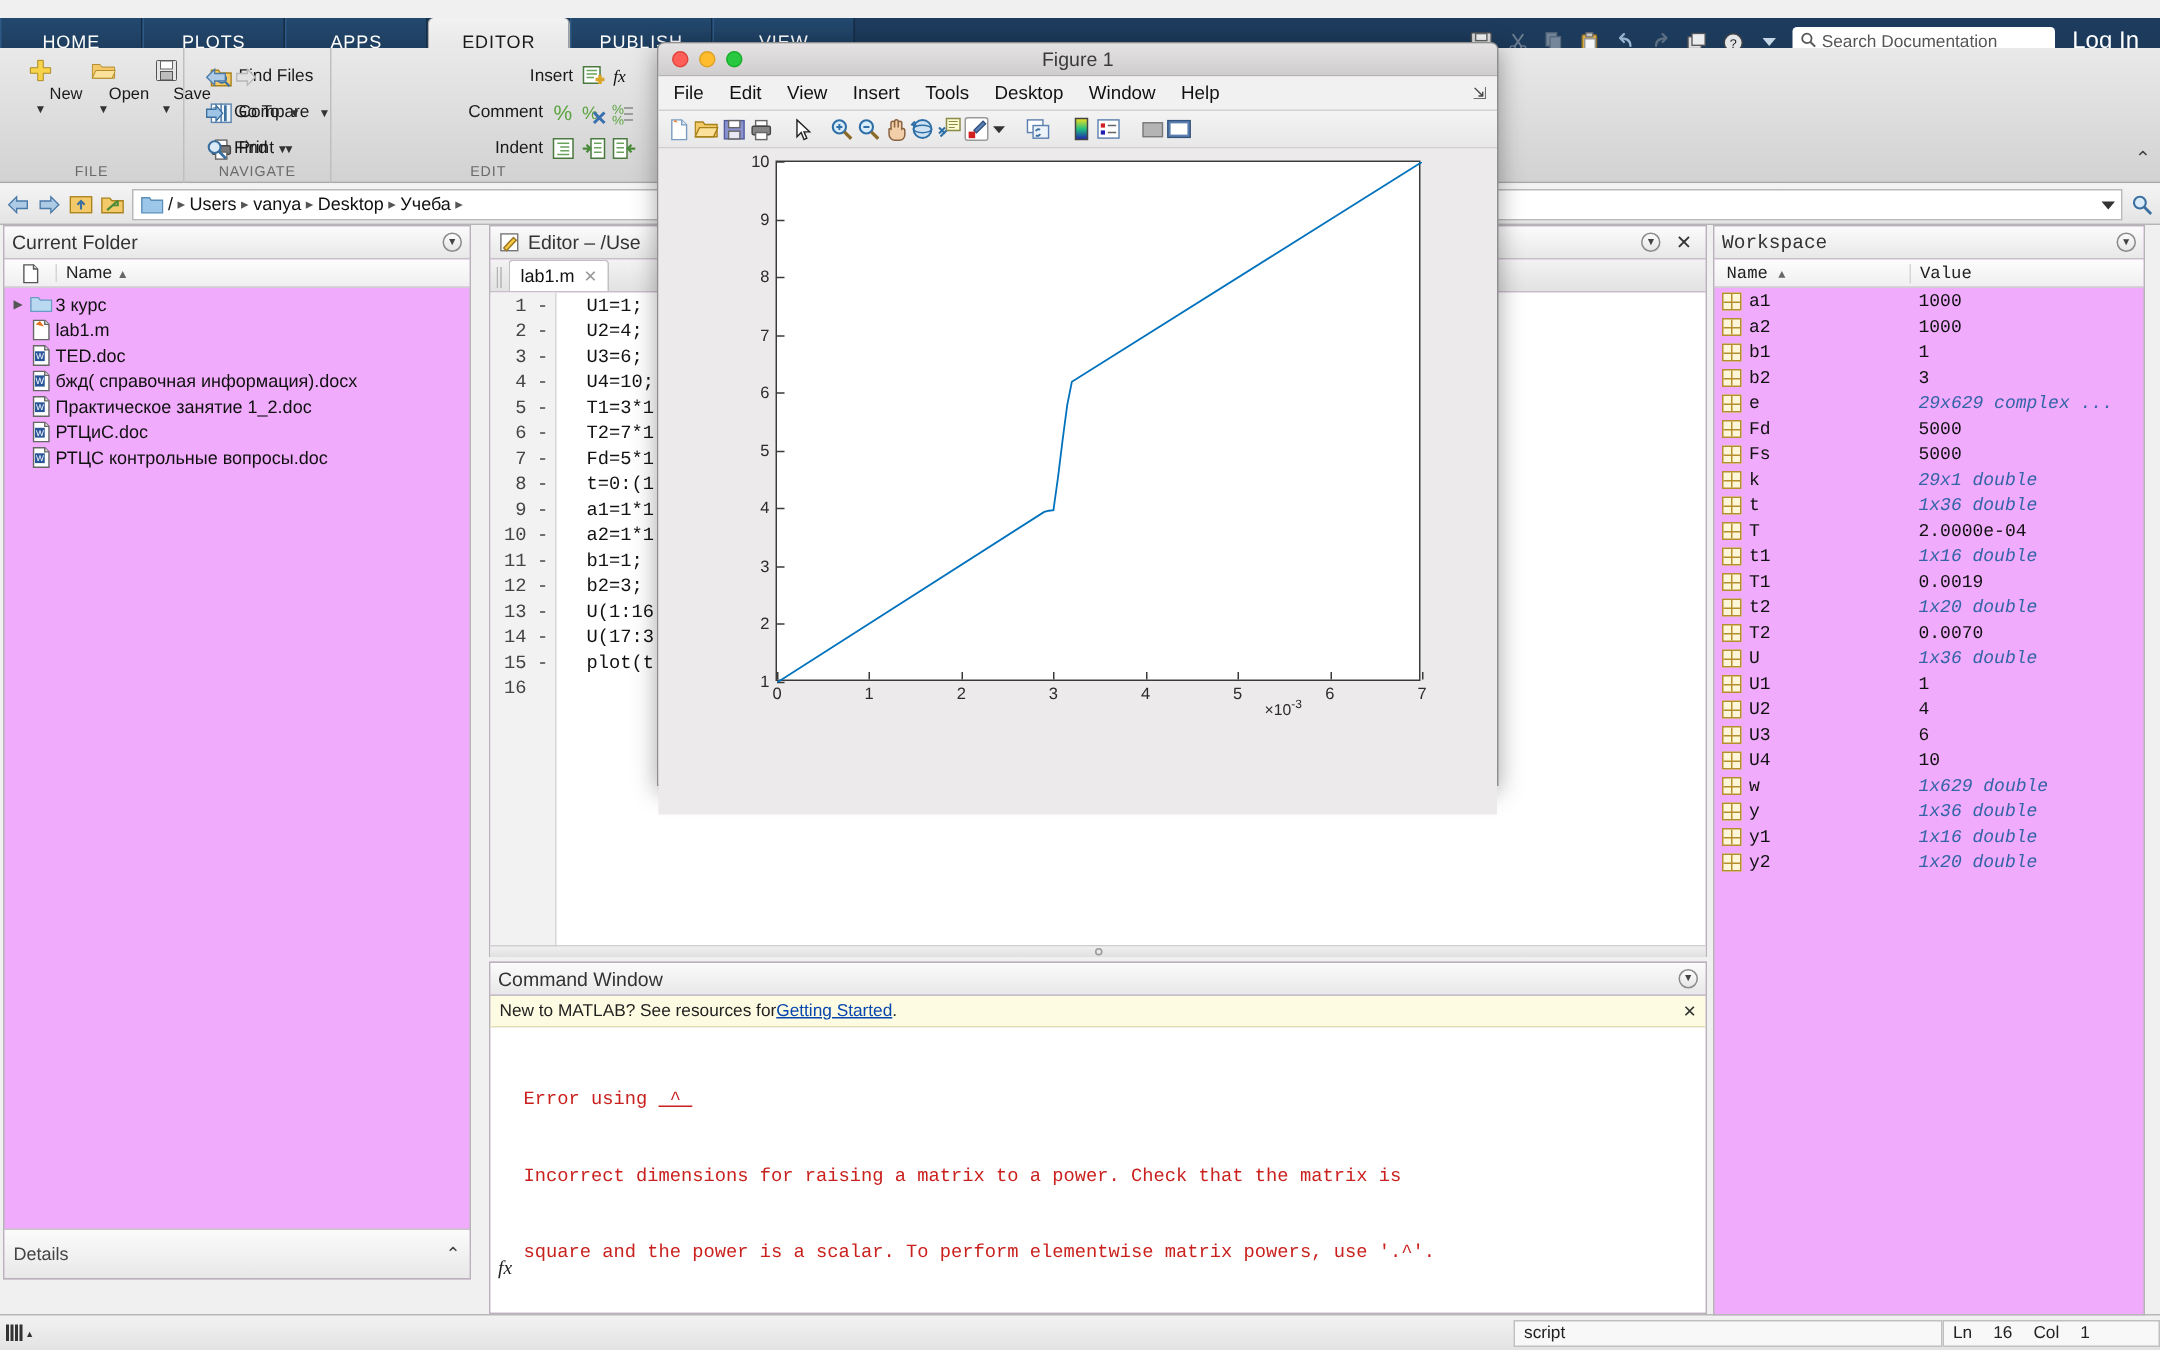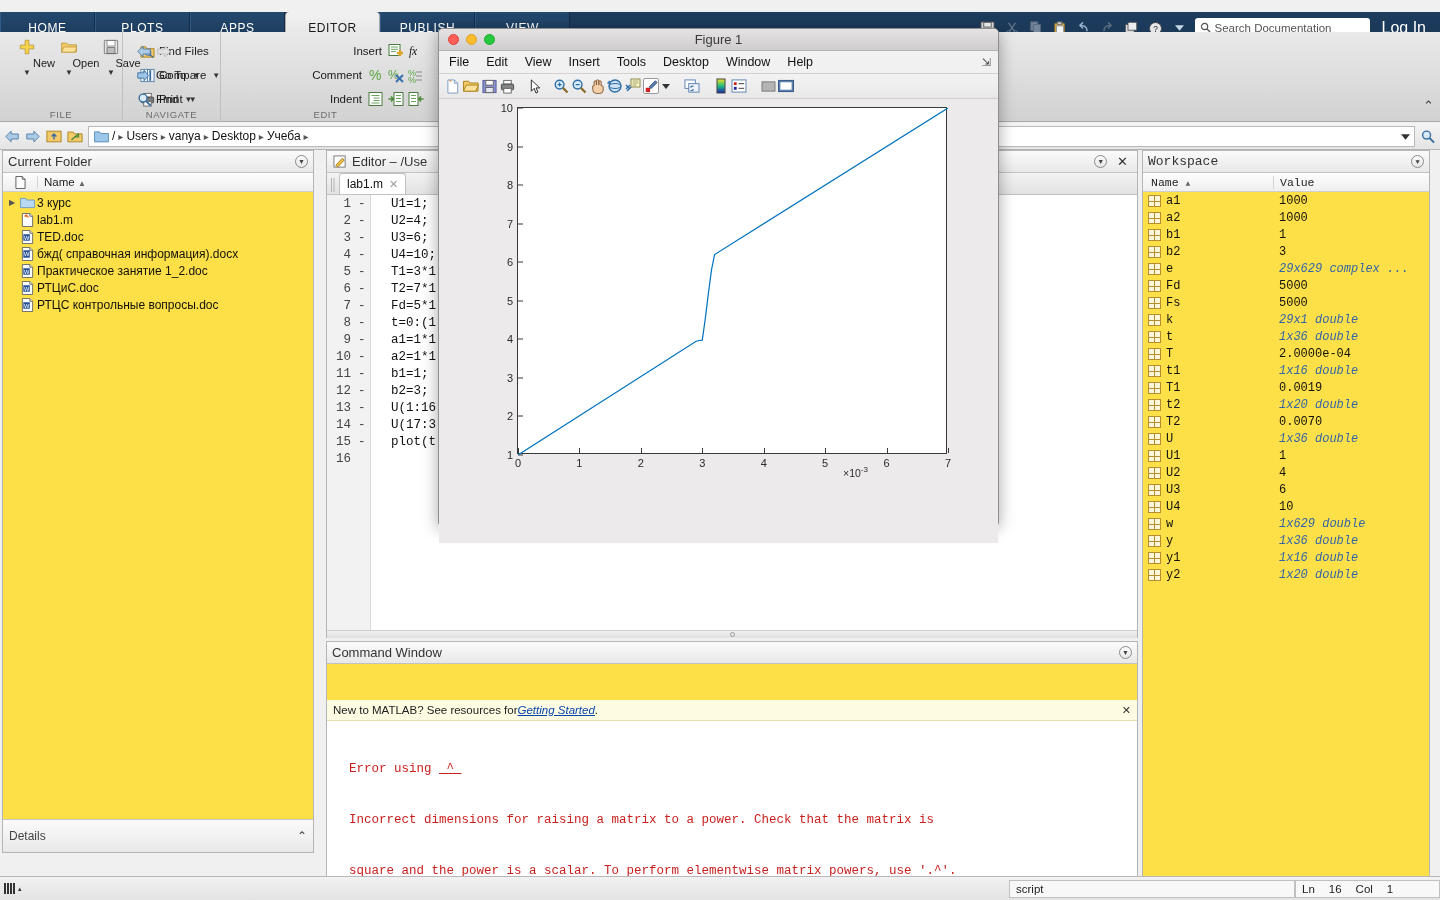--- a/index.html
+++ b/index.html
@@ -82,21 +82,21 @@
     display: flex; align-items: center; gap: 5px; padding: 0 4px;
   }
   .addrpath {
     flex: 1; height: 21px; background: #fff; border: 1px solid #b9b9b9;
     display: flex; align-items: center; gap: 3px; padding: 0 4px;
     font-size: 12px; color: #111;
   }
   .crumbsep { color: #555; font-size: 10px; }
 
   
-  .panel { position: absolute; background: #fde047; border: 1px solid #b5b5b5; }
+  .panel { position: absolute; background: #f0abfc; border: 1px solid #b5b5b5; }
   .ptitle {
     height: 22px; background: linear-gradient(#fbfbfb, #e8e8e8);
     border-bottom: 1px solid #c2c2c2;
     display: flex; align-items: center; padding: 0 5px;
     font-size: 13px; color: #333;
   }
   .ptitle .spacer { flex: 1; }
   .circbtn {
     width: 13px; height: 13px; border-radius: 50%;
     border: 1px solid #8a8a8a; color: #444; font-size: 7px;
@@ -151,23 +151,23 @@
     position: absolute; left: 0; bottom: 0; width: 100%; height: 8px;
     background: linear-gradient(#f0f0f0, #e0e0e0); border-top: 1px solid #cfcfcf;
     display: flex; align-items: center; justify-content: center;
   }
   .grip-dot { width: 5px; height: 5px; border-radius: 50%; border: 1px solid #999; }
 
   
   #cmdPanel { left: 326px; top: 641px; width: 812px; height: 235px; }
   .cw-banner {
     height: 21px; background: #fdfce2; border-bottom: 1px solid #e3e0b0;
-    display: flex; align-items: center; padding: 0 6px; font-size: 11.5px; color: #222; margin-top: 36px;
-  }
-  .cw-banner a { color: #0645ad; text-decoration: underline; font-style: italic; }
+    display: flex; align-items: center; padding: 0 6px; font-size: 11.5px; color: #222;
+  }
+  .cw-banner a { color: #0645ad; text-decoration: underline; }
   .cw-body {
     position: relative; height: 190px; background: #fff; padding: 6px 0 0 22px;
     font-family: "Liberation Mono", "DejaVu Sans Mono", monospace;
     font-size: 12.5px; line-height: 17px; white-space: pre;
   }
   .err { color: #c9211e; }
   .err u { text-decoration: underline; }
   .fxmark {
     position: absolute; left: 5px; bottom: 22px; font-style: italic;
     font-family: "Liberation Serif", serif; font-size: 13px; color: #222;

